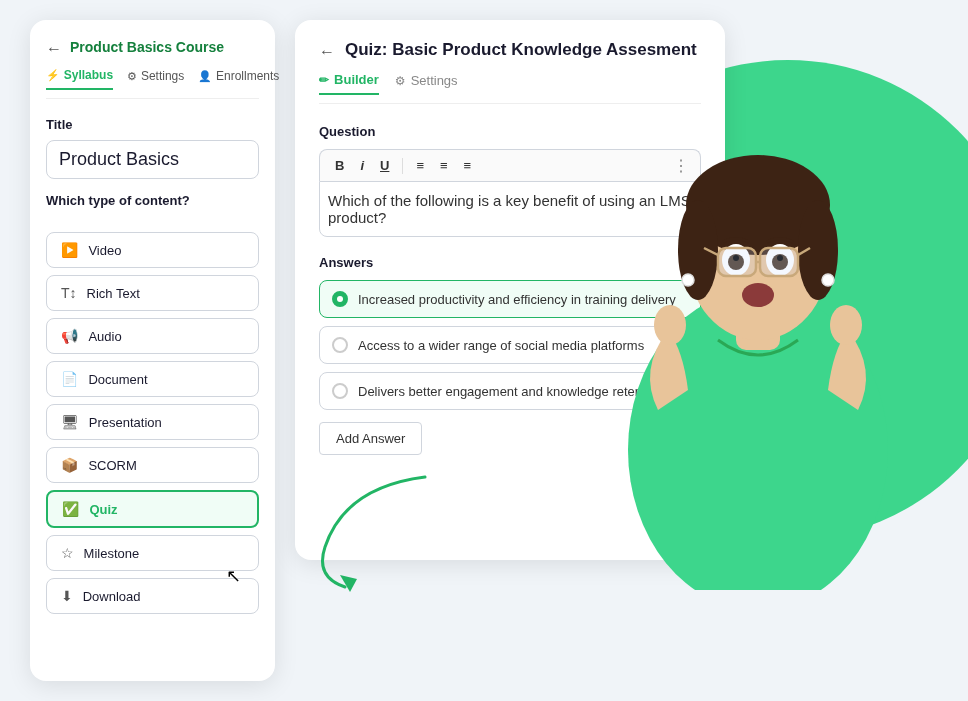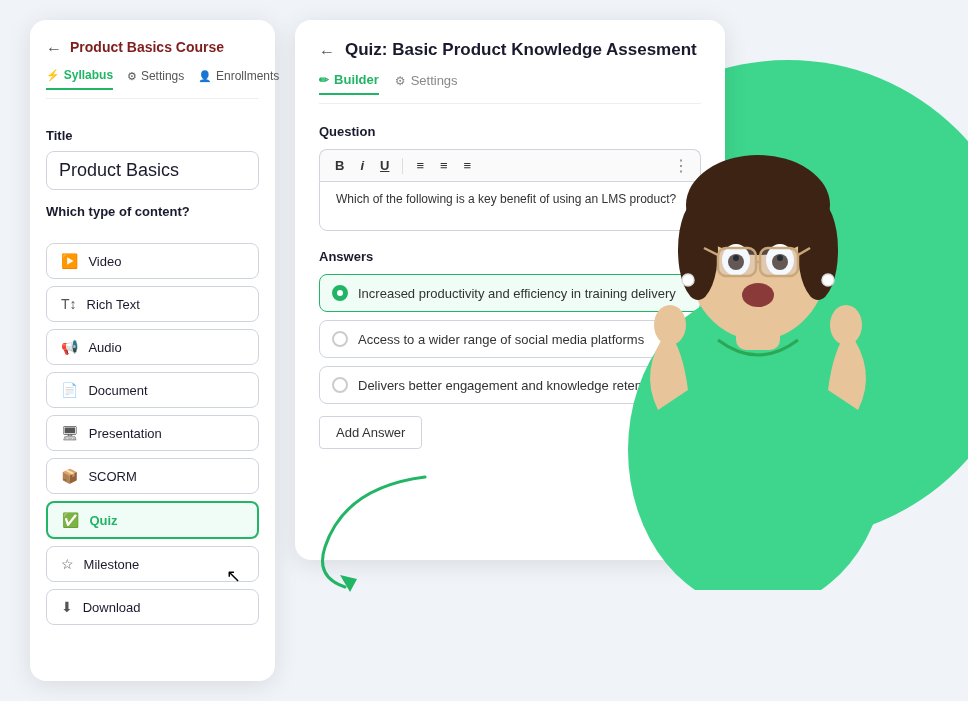--- a/index.html
+++ b/index.html
@@ -57,21 +57,21 @@
 
     .sidebar-back-icon {
       color: #555;
       font-size: 16px;
       cursor: pointer;
     }
 
     .sidebar-title {
       font-size: 14px;
       font-weight: 700;
-      color: #7f1d1d;
+      color: #15803d;
     }
 
     .sidebar-tabs {
       display: flex;
       gap: 14px;
       margin-bottom: 18px;
       border-bottom: 1px solid #eee;
       padding-bottom: 8px;
     }
 
@@ -93,21 +93,20 @@
 
     .sidebar-tab-icon {
       font-size: 11px;
     }
 
     .sidebar-section-label {
       font-size: 13px;
       font-weight: 700;
       color: #1a1a2e;
       margin-bottom: 8px;
-      margin-top: 11px;
     }
 
     .sidebar-input {
       border: 1.5px solid #d0d5dd;
       border-radius: 8px;
       padding: 8px 12px;
       font-size: 18px;
       color: #1a1a2e;
       width: 100%;
       margin-bottom: 14px;
@@ -260,22 +259,22 @@
       margin-left: auto;
       color: #888;
       cursor: pointer;
       font-size: 16px;
       letter-spacing: 1px;
     }
 
     .question-text-area {
       border: 1.5px solid #d0d5dd;
       border-radius: 0 0 8px 8px;
-      padding: 10px 16px;
-      font-size: 12px;
+      padding: 10px 8px;
+      font-size: 15px;
       color: #333;
       min-height: 50px;
       margin-bottom: 18px;
       background: #fff;
     }
 
     .answers-section {
       margin-top: 6px;
     }
 

